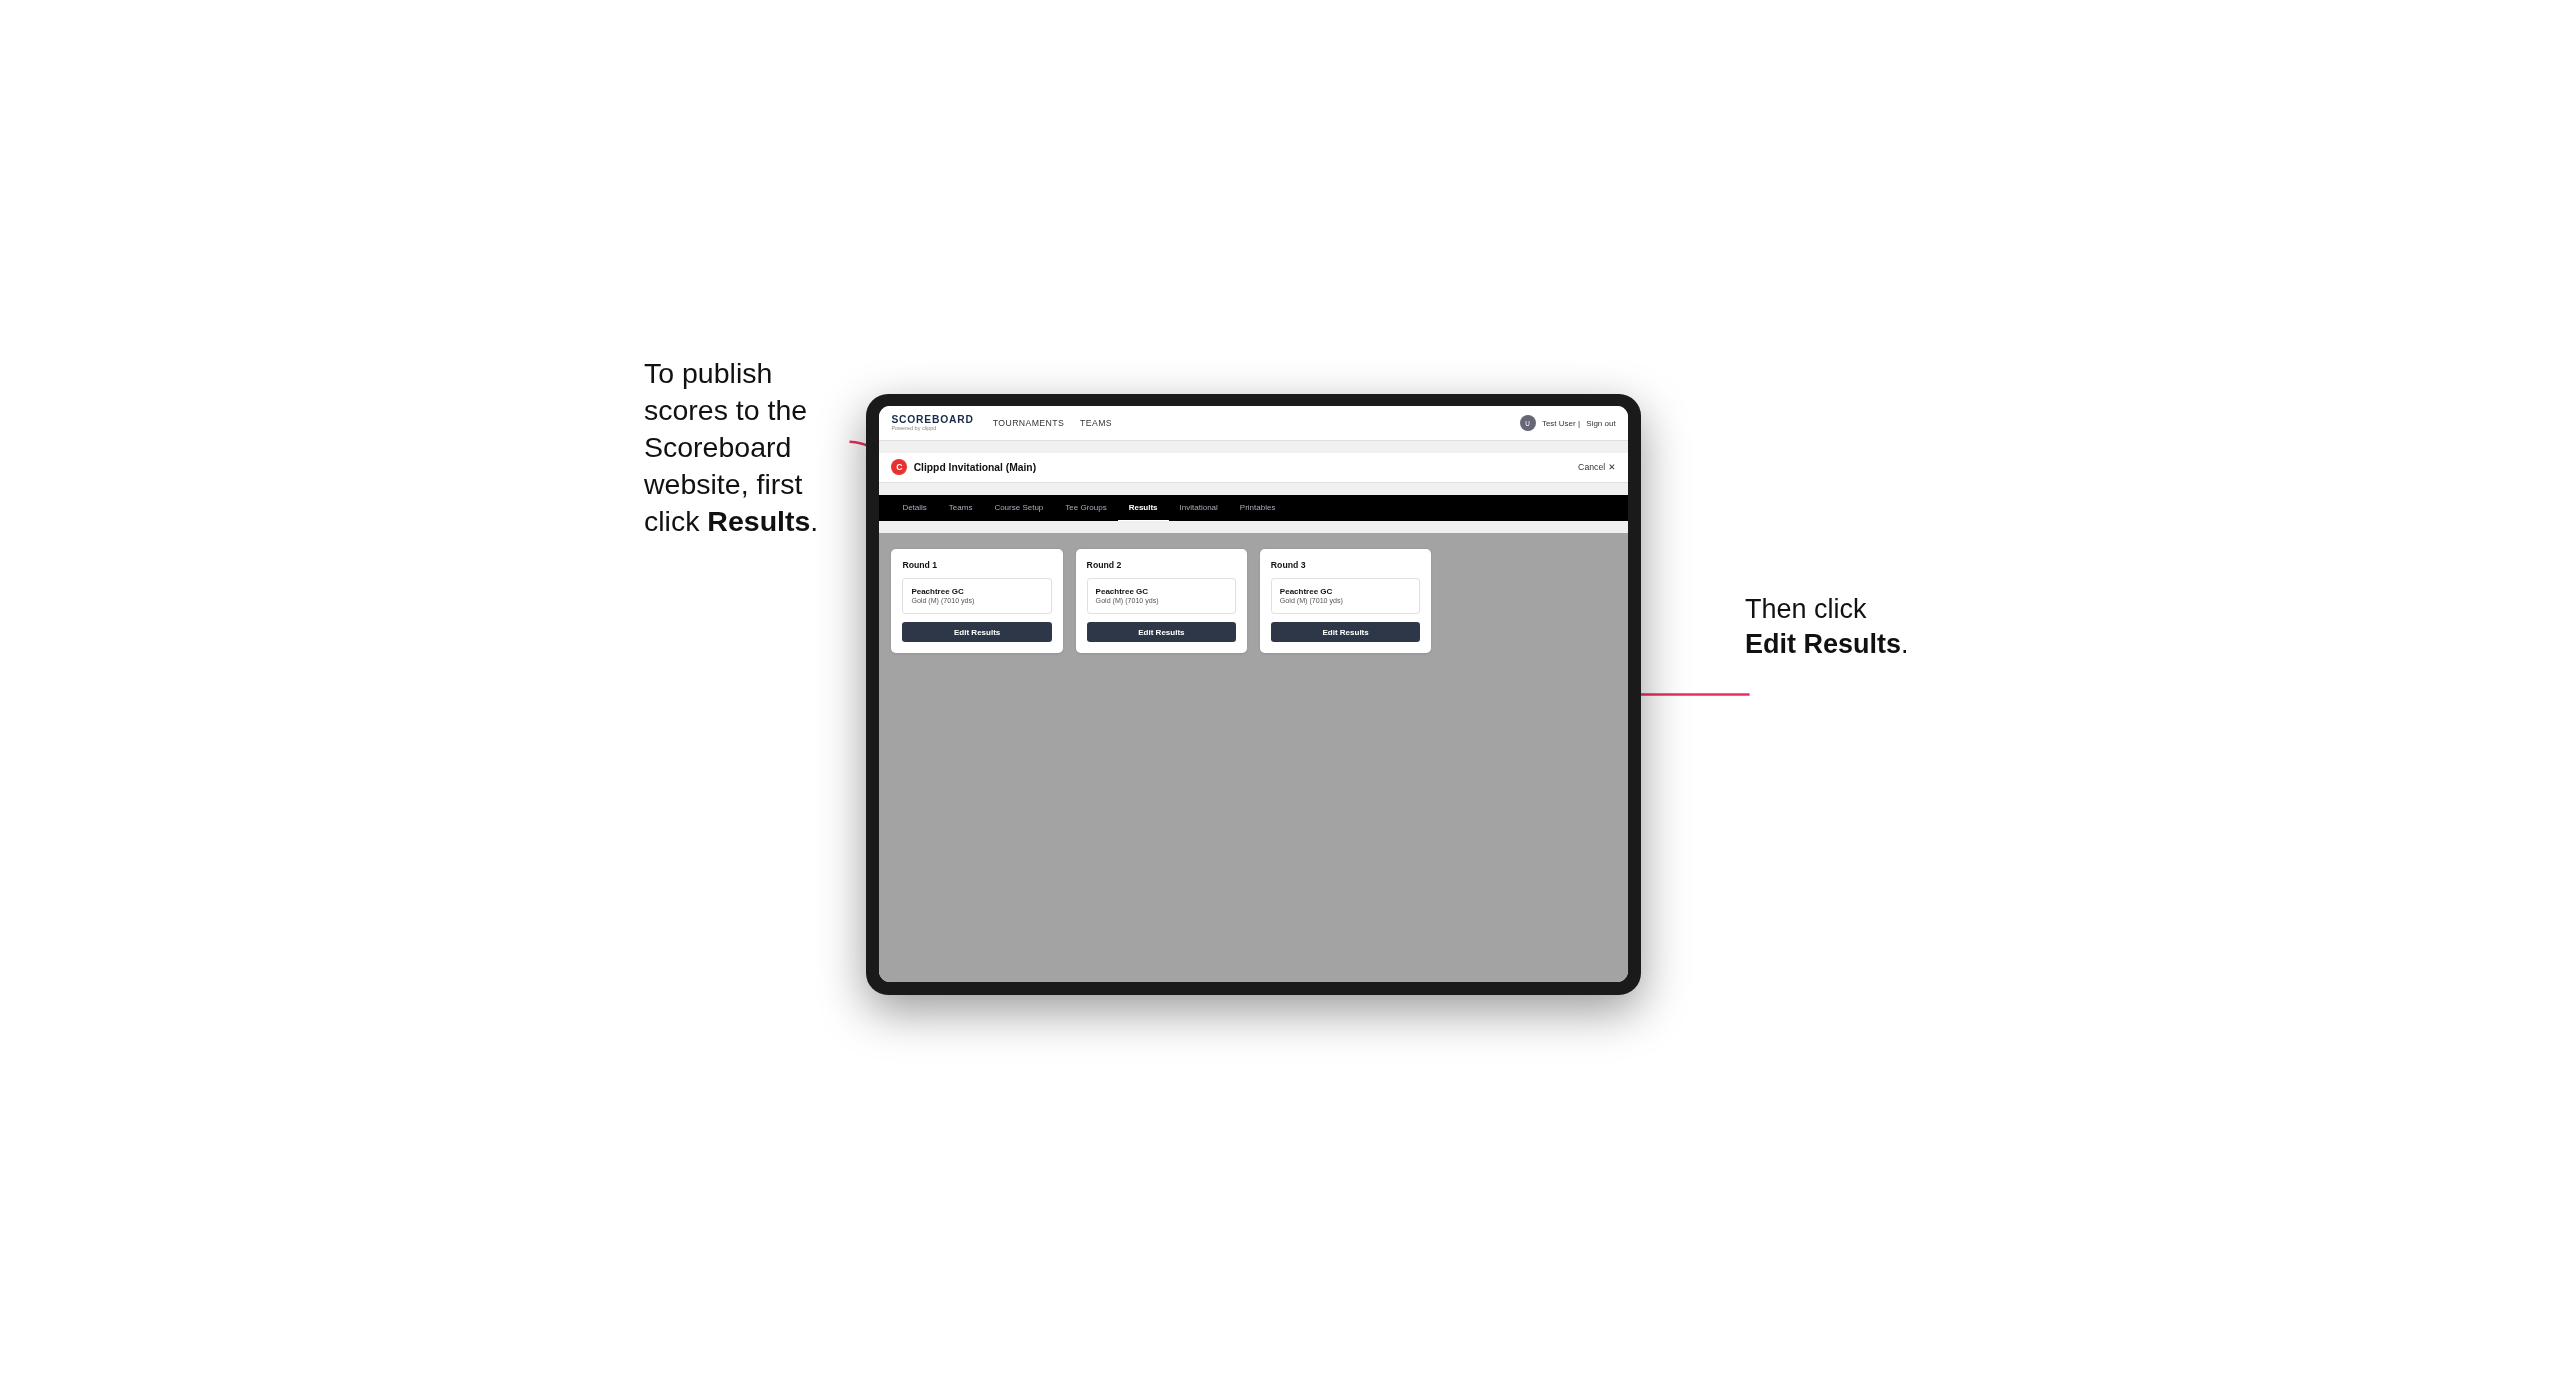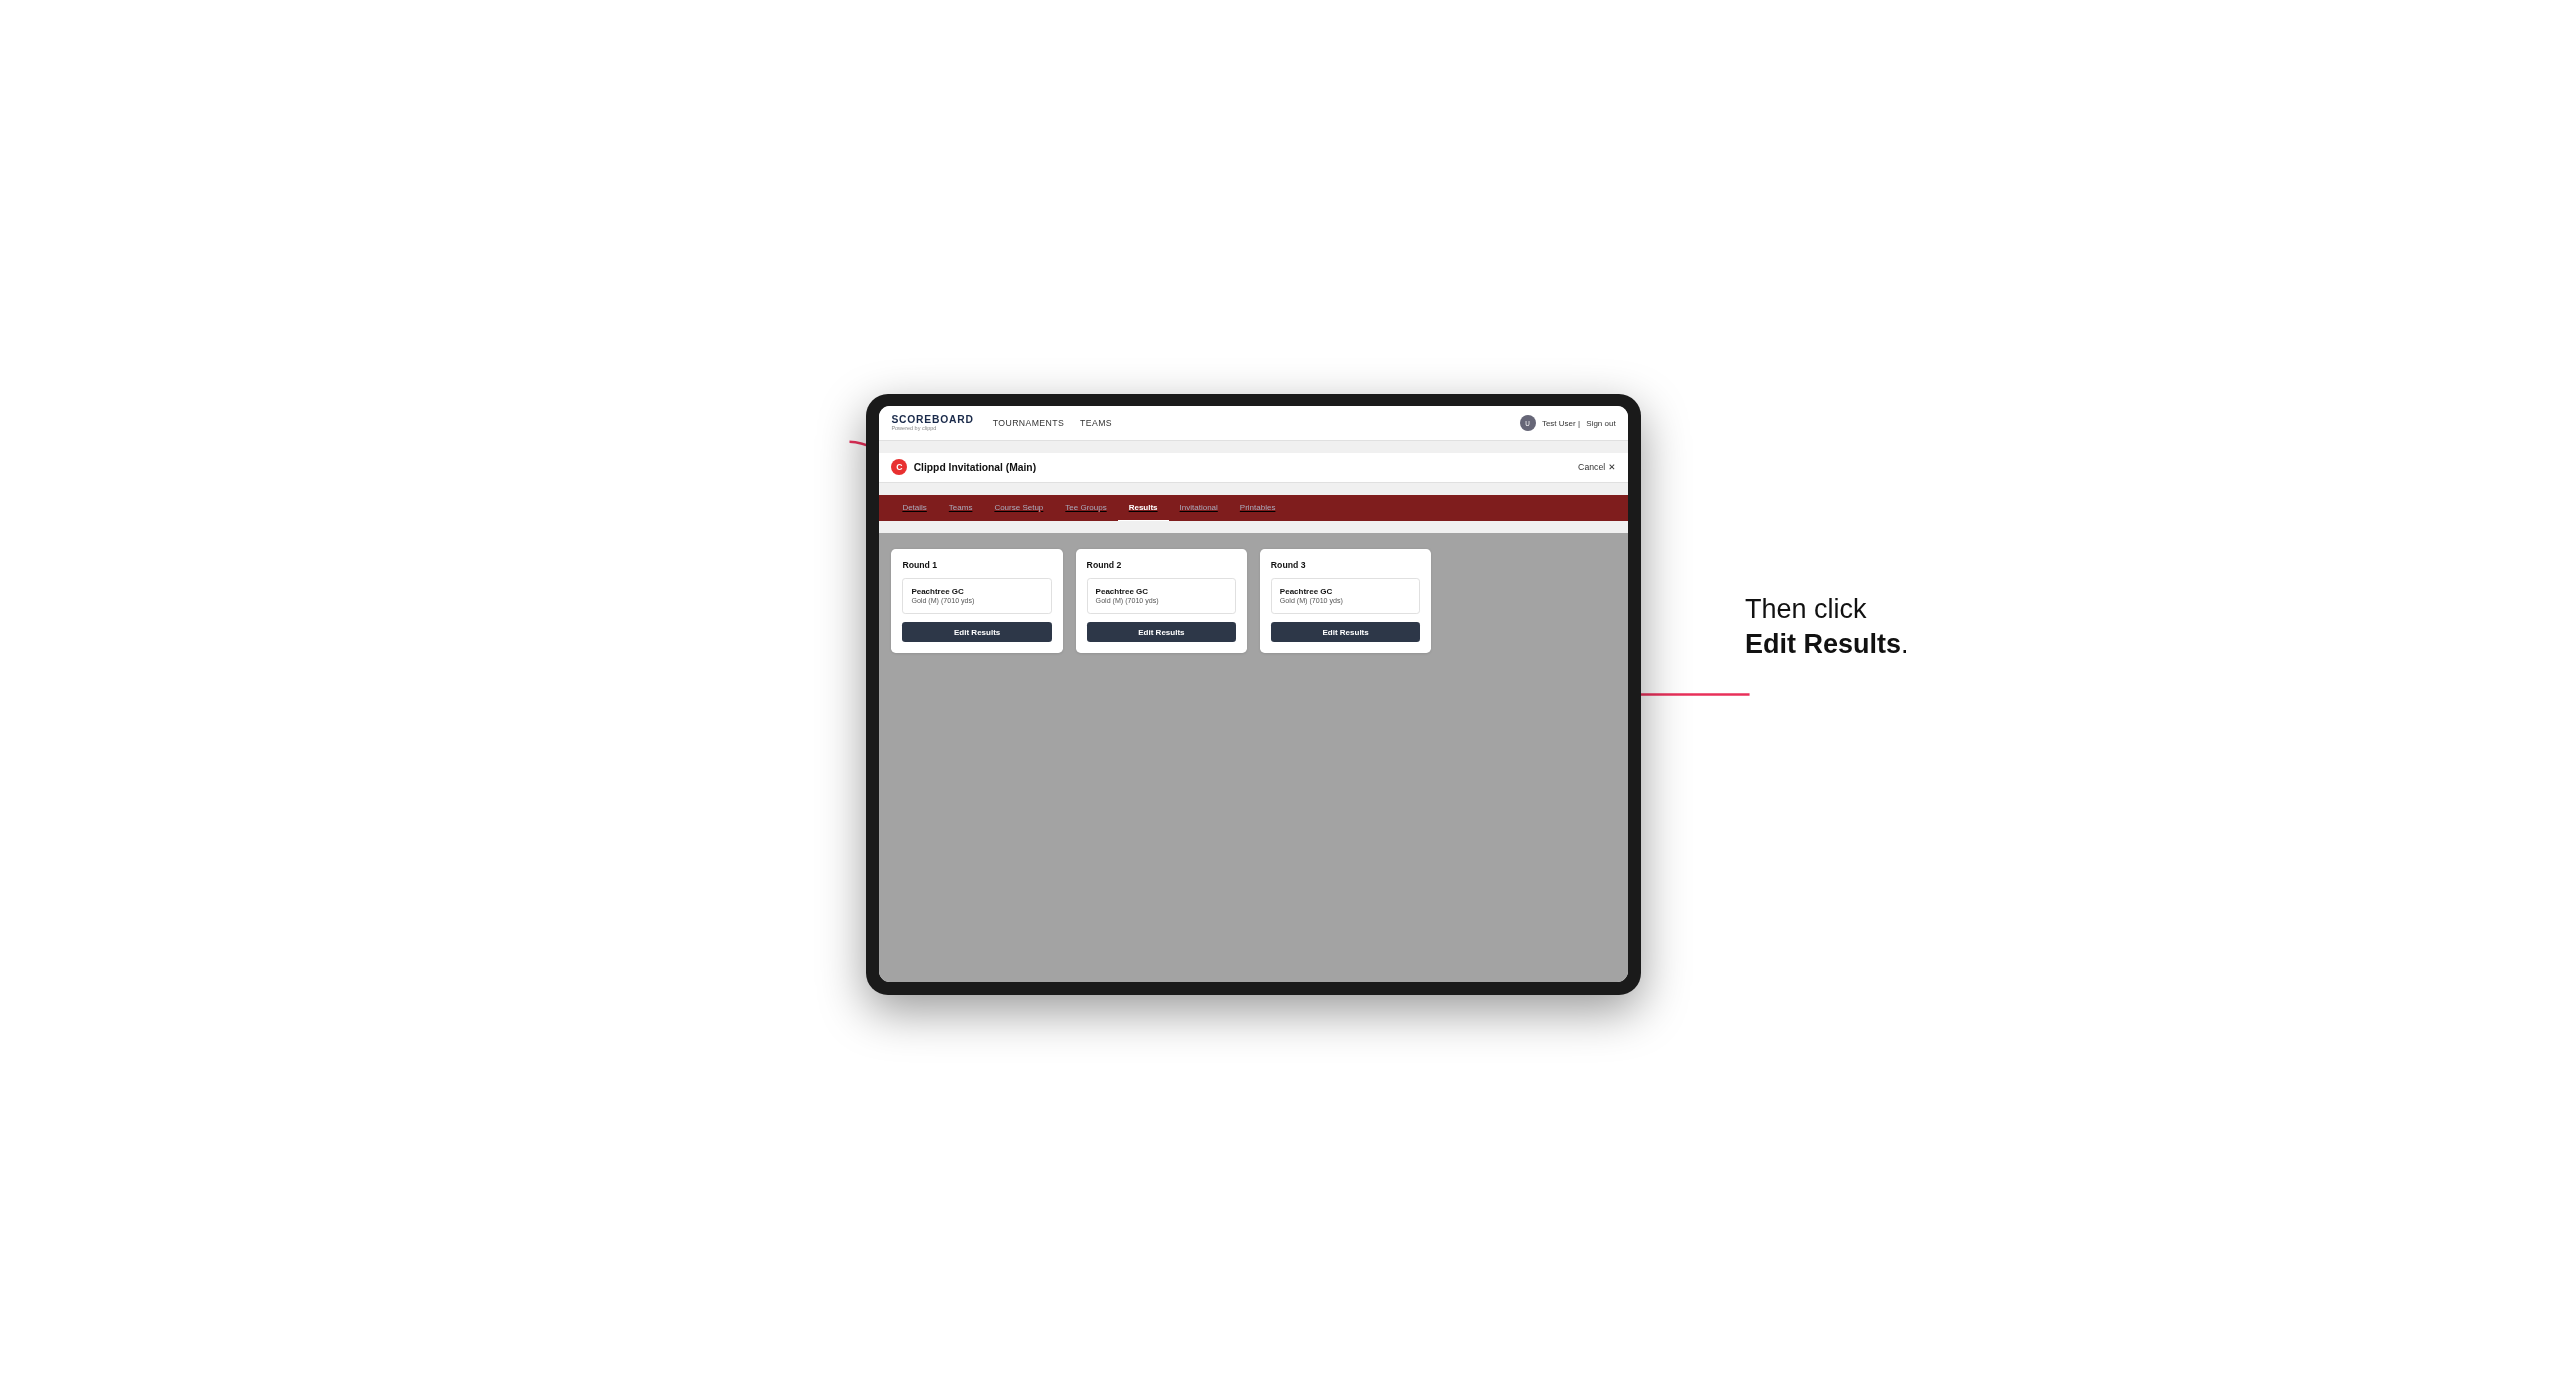--- a/index.html
+++ b/index.html
@@ -183,25 +183,24 @@
       font-size: 8.7px;
       color: #333;
       cursor: pointer;
       display: flex;
       align-items: center;
       gap: 3.2px;
     }
 
     
     .tab-nav {
-      background: #7f1d1d;
+      background: #000000;
       display: flex;
       padding: 0 12.7px;
       flex-shrink: 0;
-      text-decoration: underline;
     }
 
     .tab-item {
       padding: 8px 11px;
       font-size: 8px;
       color: #aab;
       cursor: pointer;
       text-decoration: none;
       white-space: nowrap;
     }
@@ -276,20 +275,25 @@
     .arrow-svg {
       position: absolute;
       pointer-events: none;
     }
   </style>
 </head>
 <body>
 
 <div class="page-wrapper">
 
+  <div class="annotation-left">
+    <span>
+      To publish scores to the Scoreboard website, first click <strong>Results</strong>.
+    </span>
+  </div>
 
   <div class="annotation-right">
     <span>
       Then click <strong>Edit Results</strong>.
     </span>
   </div>
 
   <svg class="arrow-svg" style="top:79px; left:142px; width:285px; height:158px;" viewBox="0 0 360 200">
     <defs>
       <marker id="arrowhead1" markerWidth="10" markerHeight="7" refX="10" refY="3.5" orient="auto">

